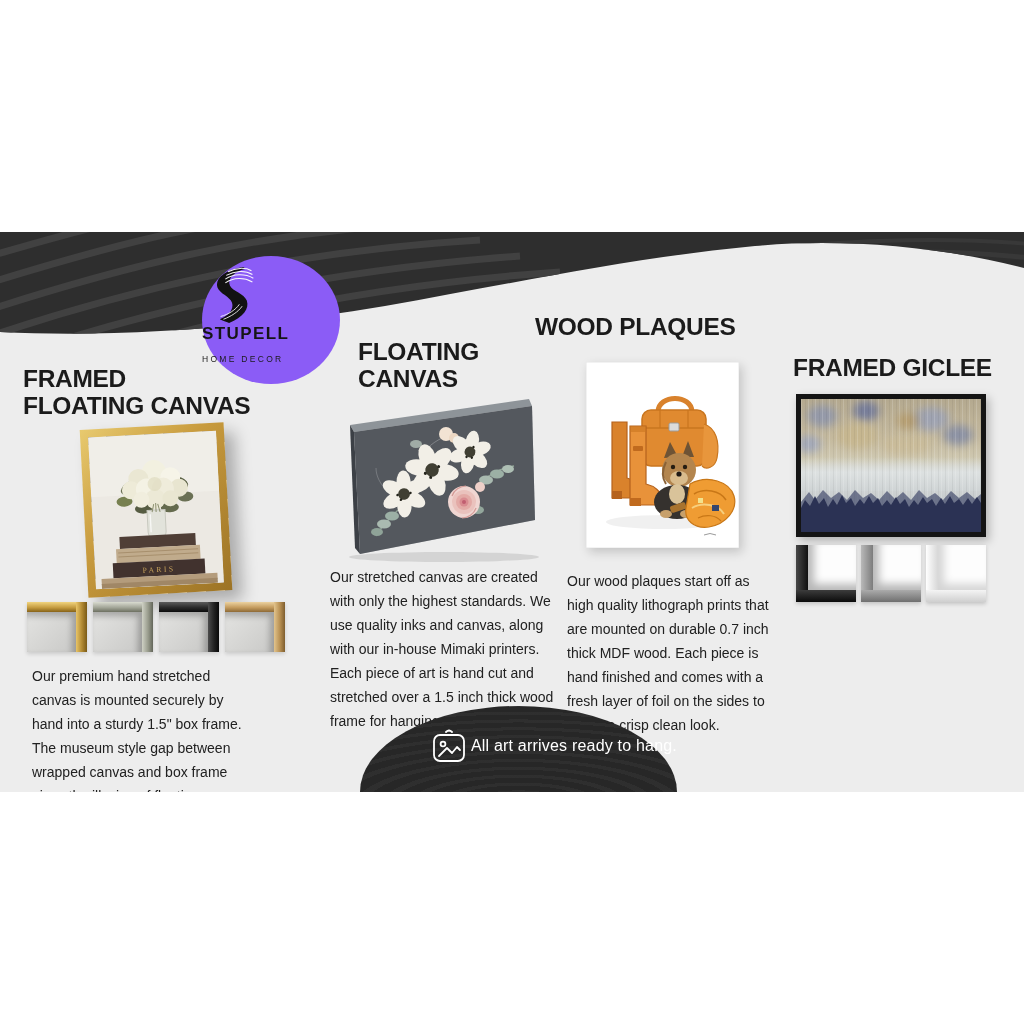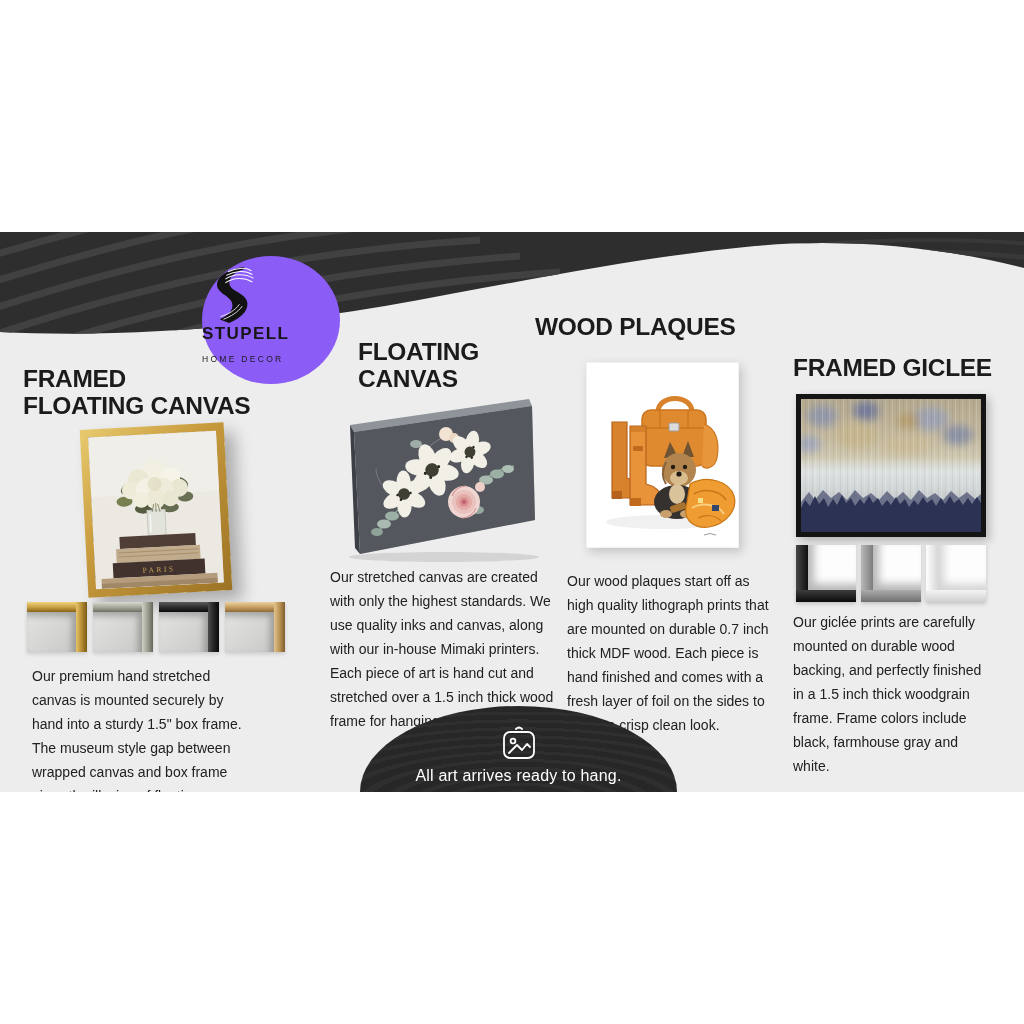--- a/index.html
+++ b/index.html
@@ -49,21 +49,21 @@
   .gsample .left{position:absolute;left:0;top:0;bottom:0;width:12px;}
   .gsample .bottom{position:absolute;left:0;right:0;bottom:0;height:12px;}
   .gs-black .left{background:linear-gradient(90deg,#474747,#101010);}
   .gs-black .bottom{background:linear-gradient(180deg,#3c3c3c,#0b0b0b);}
   .gs-gray .left{background:linear-gradient(90deg,#b9b9b9,#7c7c7c);}
   .gs-gray .bottom{background:linear-gradient(180deg,#ababab,#6f6f6f);}
   .gs-white .left{background:linear-gradient(90deg,#ffffff,#d7d7d7);}
   .gs-white .bottom{background:linear-gradient(180deg,#f4f4f4,#cfcfcf);}
   .gs-white .cv{box-shadow:inset 6px -6px 9px rgba(0,0,0,.16);}
   
-  .dome{position:absolute;left:360px;top:474px;width:317px;height:86px;background:repeating-radial-gradient(ellipse 170% 190% at 50% 120%,rgba(255,255,255,.035) 0 10px,rgba(0,0,0,0) 10px 26px),#272727;border-radius:50% 50% 0 0 / 100% 100% 0 0;z-index:6;display:flex;flex-direction:column;align-items:center;justify-content:flex-end;}
+  .dome{position:absolute;left:360px;top:474px;width:317px;height:86px;background:repeating-radial-gradient(ellipse 170% 190% at 50% 120%,rgba(255,255,255,.035) 0 10px,rgba(0,0,0,0) 10px 26px),#272727;border-radius:50% 50% 0 0 / 100% 100% 0 0;z-index:6;display:flex;flex-direction:row;align-items:center;justify-content:flex-end;}
   .dome .pic-icon{width:44px;height:38px;margin-bottom:3px;}
   .dome .msg{color:#ffffff;font-size:16px;letter-spacing:.2px;margin-bottom:7px;font-weight:400;}
 </style>
 </head>
 <body>
 
 <div class="band">
 
   <svg class="top-wave" viewBox="0 0 1024 210" preserveAspectRatio="none">
     <defs>
@@ -332,21 +332,20 @@
       <div class="cv"></div>
       <div class="left"></div>
       <div class="bottom"></div>
     </div>
   <div class="gsample gs-white" style="left:926px;">
       <div class="cv"></div>
       <div class="left"></div>
       <div class="bottom"></div>
     </div>
 
-  <div class="section-copy" style="left:793px;top:378px;width:200px;">Our giclée prints are carefully mounted on durable wood backing, and perfectly finished in a 1.5 inch thick woodgrain frame. Frame colors include black, farmhouse gray and white.</div>
 
   <div class="dome">
     <svg class="pic-icon" viewBox="0 0 44 38">
       <g stroke="#ffffff" stroke-width="1.8" fill="none" stroke-linecap="round" stroke-linejoin="round">
         <path d="M19 3 q3 -3 6 0"></path>
         <circle cx="22" cy="1.6" r="0.9" fill="#ffffff" stroke="none"></circle>
         <rect x="7" y="6" width="30" height="26" rx="6"></rect>
         <circle cx="16" cy="15" r="2.4"></circle>
         <path d="M12 27 L20 19 L25 24 L30 18 L33 21"></path>
       </g>

